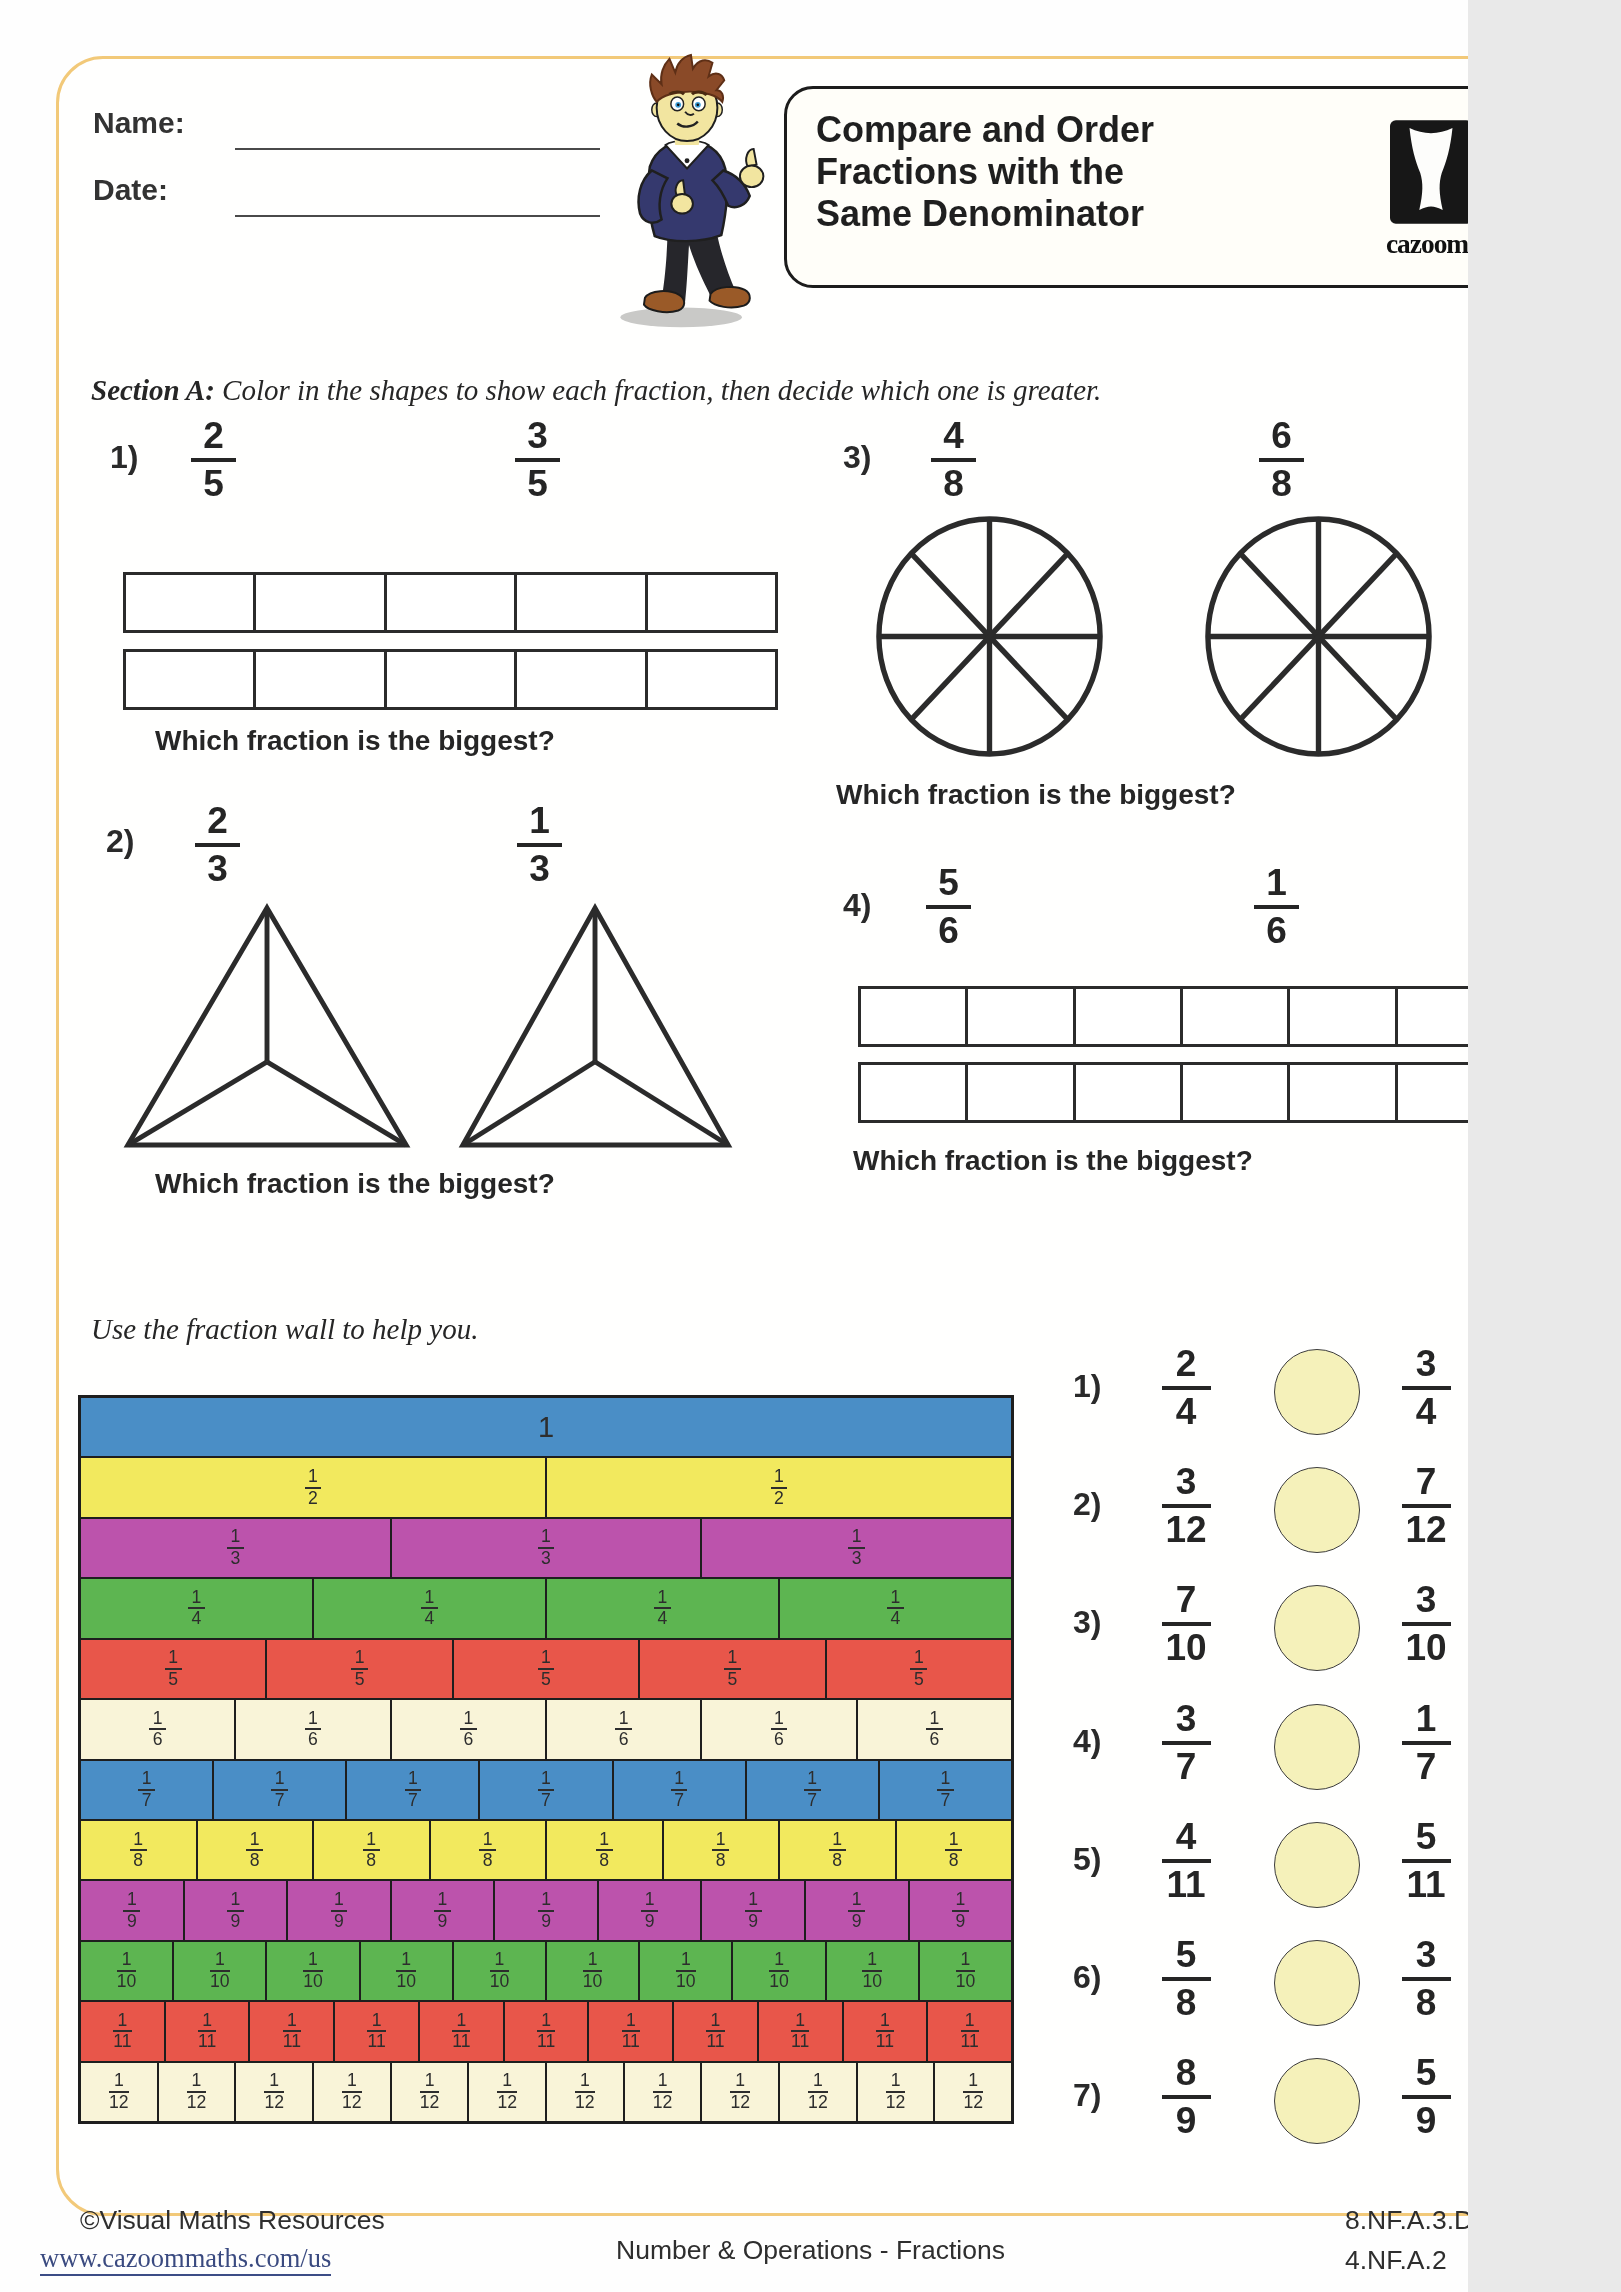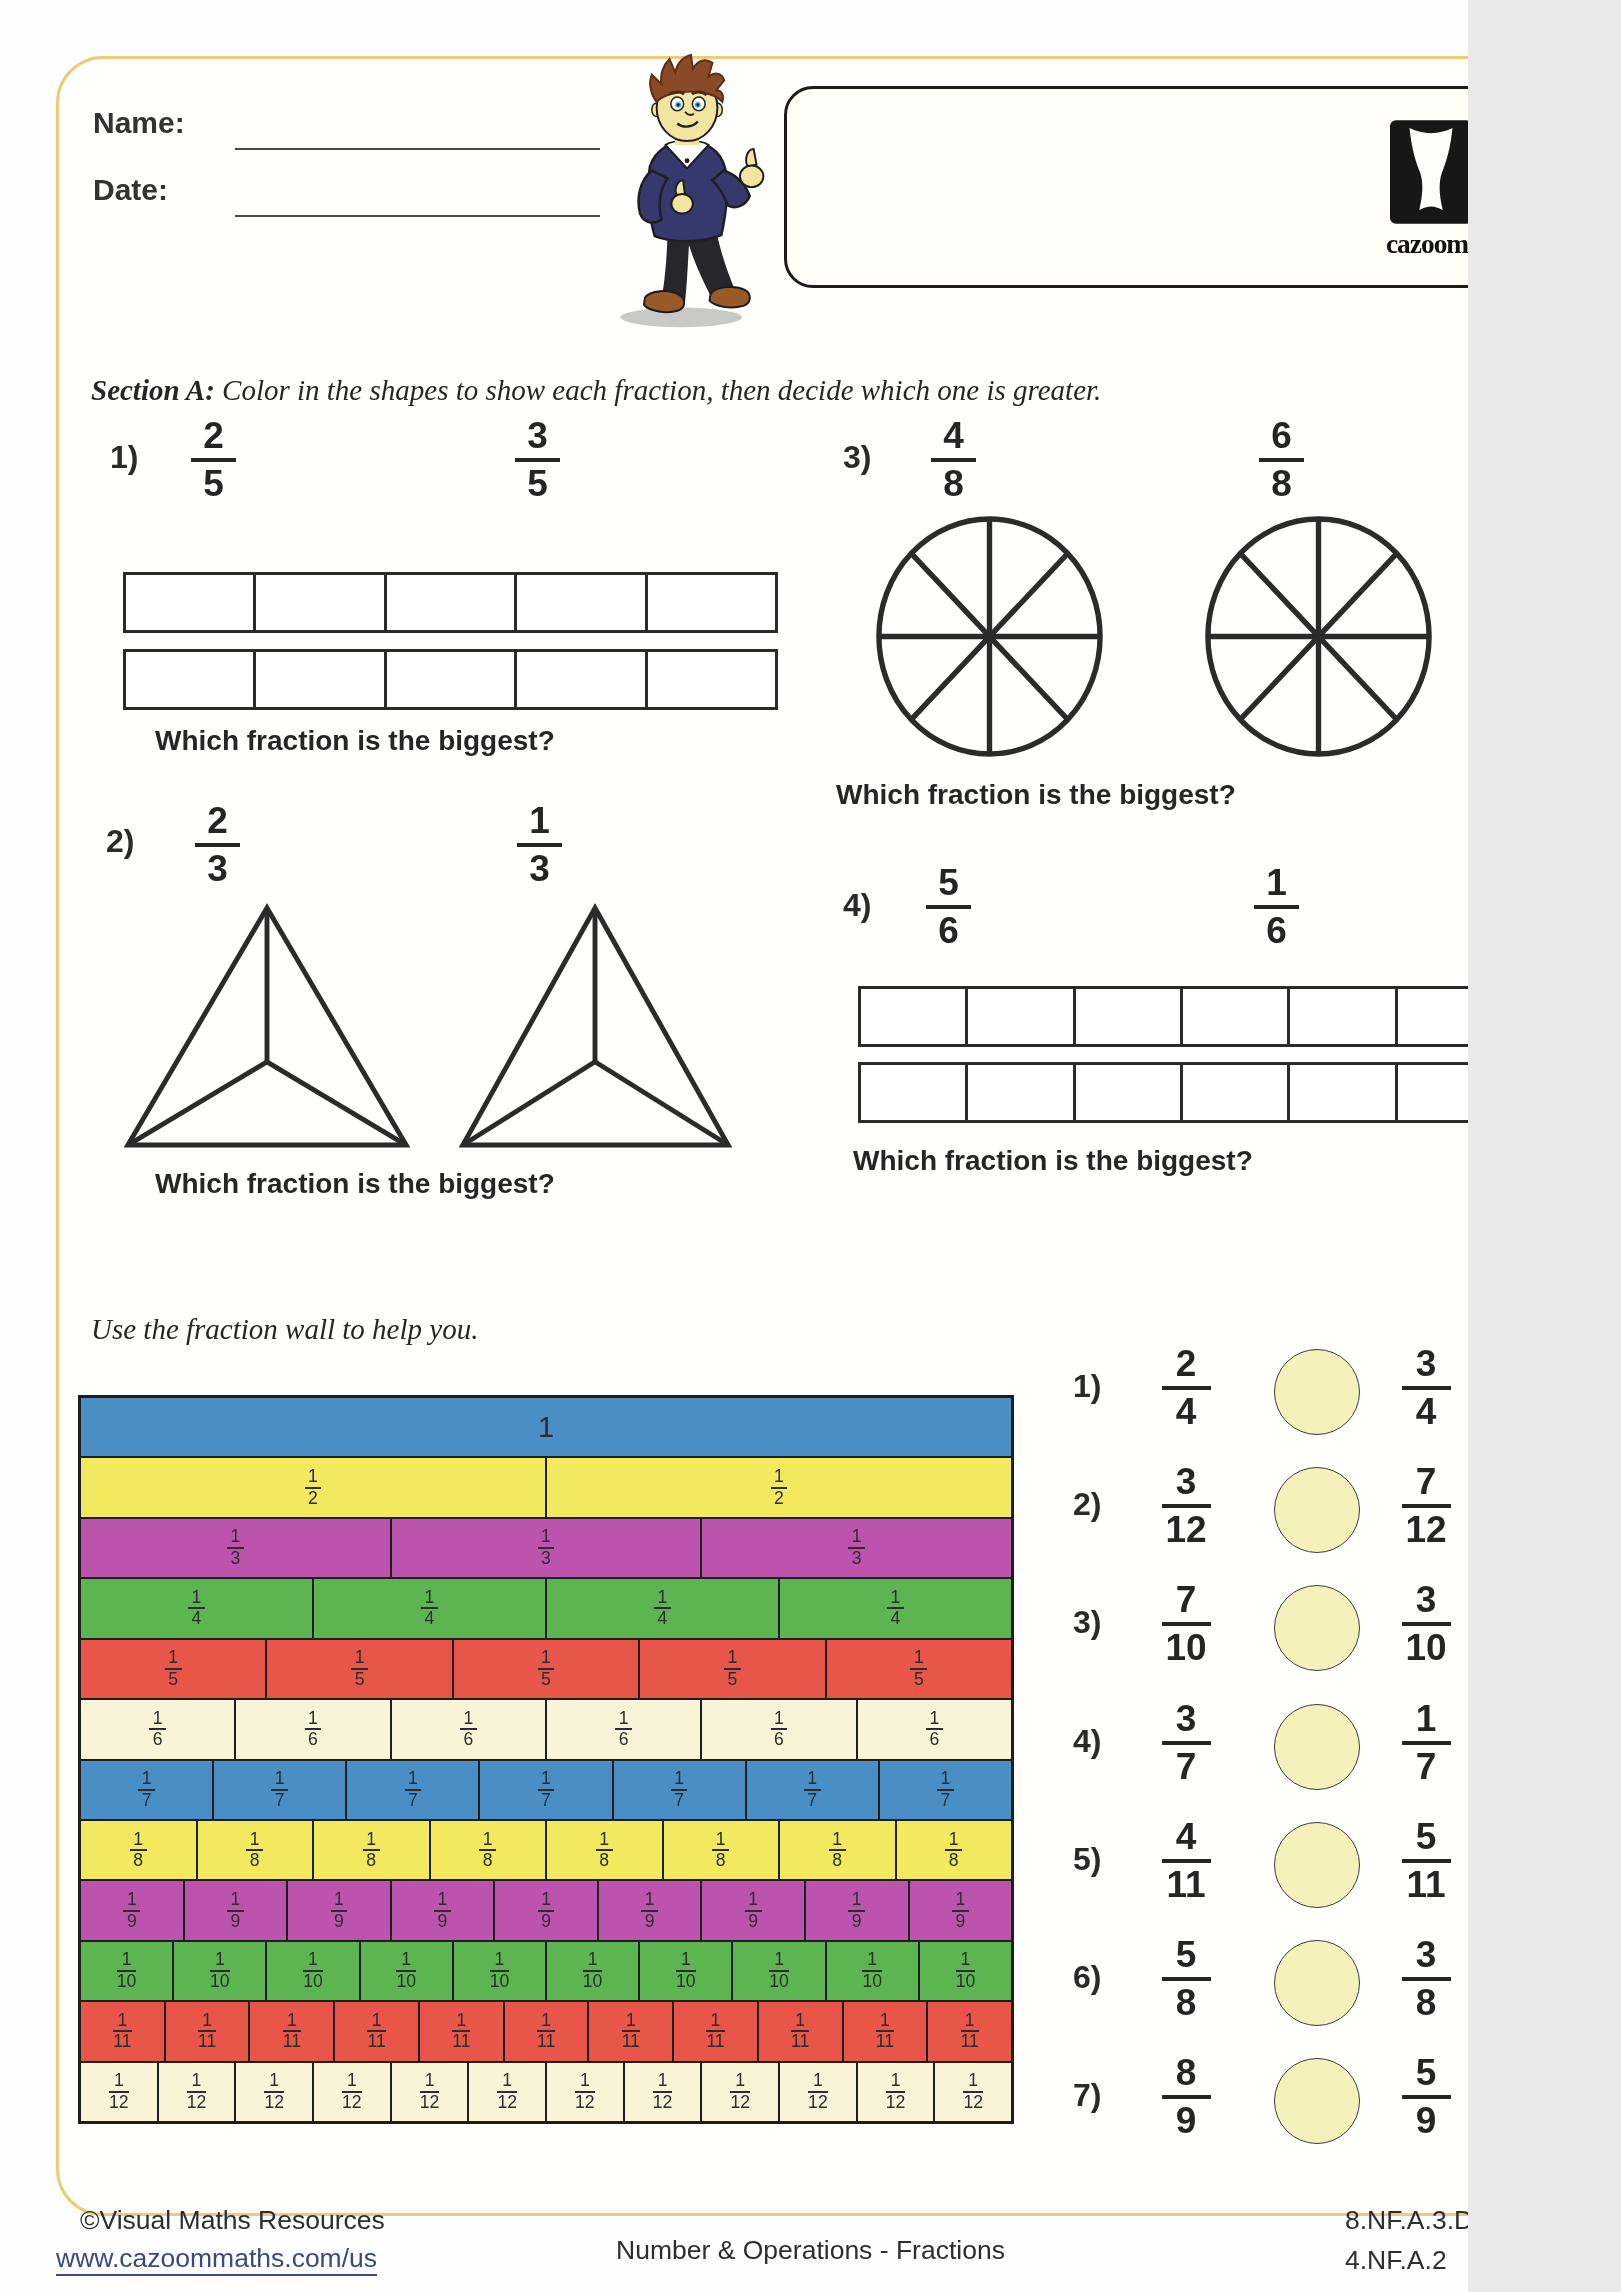--- a/index.html
+++ b/index.html
@@ -96,20 +96,23 @@
       <circle cx="117" cy="55" r="3" fill="#3f9fd8"></circle>
     <circle cx="97" cy="55" r="1.3" fill="#111"></circle>
       <circle cx="117" cy="55" r="1.3" fill="#111"></circle>
     <path d="M88 44 C92 41 100 41 103 44" stroke="#4a2a12" stroke-width="3" fill="none"></path>
     <path d="M111 44 C114 41 122 41 126 45" stroke="#4a2a12" stroke-width="3" fill="none"></path>
     <path d="M104 62 C107 66 111 66 113 64" stroke="#222" stroke-width="2" fill="none"></path>
     <path d="M96 74 C102 79 112 78 117 72" stroke="#222" stroke-width="2.5" fill="none"></path>
   </svg>
 
   <div class="title-box">
+    <div class="title-text">Compare and Order
+Fractions with the
+Same Denominator</div>
     <div class="logo-wrap">
       <svg width="82" height="104" viewBox="0 0 84 106">
         <rect x="0" y="0" width="84" height="106" rx="6" fill="#171717"></rect>
         <path d="M20 8 C34 15 50 15 64 8 C62 28 58 42 53 54 C50 64 50 74 54 92 C45 87 39 87 30 92 C34 74 34 64 31 54 C26 42 22 28 20 8 Z" fill="#fdfdfb"></path>
       </svg>
       <div class="logo-text">cazoom!</div>
     </div>
   </div>
 
   <div class="abs sec-head" style="left:91px;top:374px;">
@@ -934,20 +937,20 @@
           <span class="frac frac-cmp">
             <span class="fn">5</span>
             <span class="fbar"></span>
             <span class="fd">9</span>
           </span>
         </span>
       </div>
     </div>
 
   <div class="abs foot" style="left:56px;top:2205px;margin-left:24px;">©Visual Maths Resources</div>
-  <div class="abs" style="left:56px;top:2243px;">
+  <div class="abs" style="left:40px;top:2243px;font-family:Liberation Serif, serif;">
     <span class="foot-url">www.cazoommaths.com/us</span>
   </div>
   <div class="abs foot" style="left:394px;top:2235px;width:833px;text-align:center;">Number &amp; Operations - Fractions</div>
   <div class="abs foot" style="left:1345px;top:2205px;">8.NF.A.3.D</div>
   <div class="abs foot" style="left:1345px;top:2245px;">4.NF.A.2</div>
 </div>
 
 
 </body></html>

